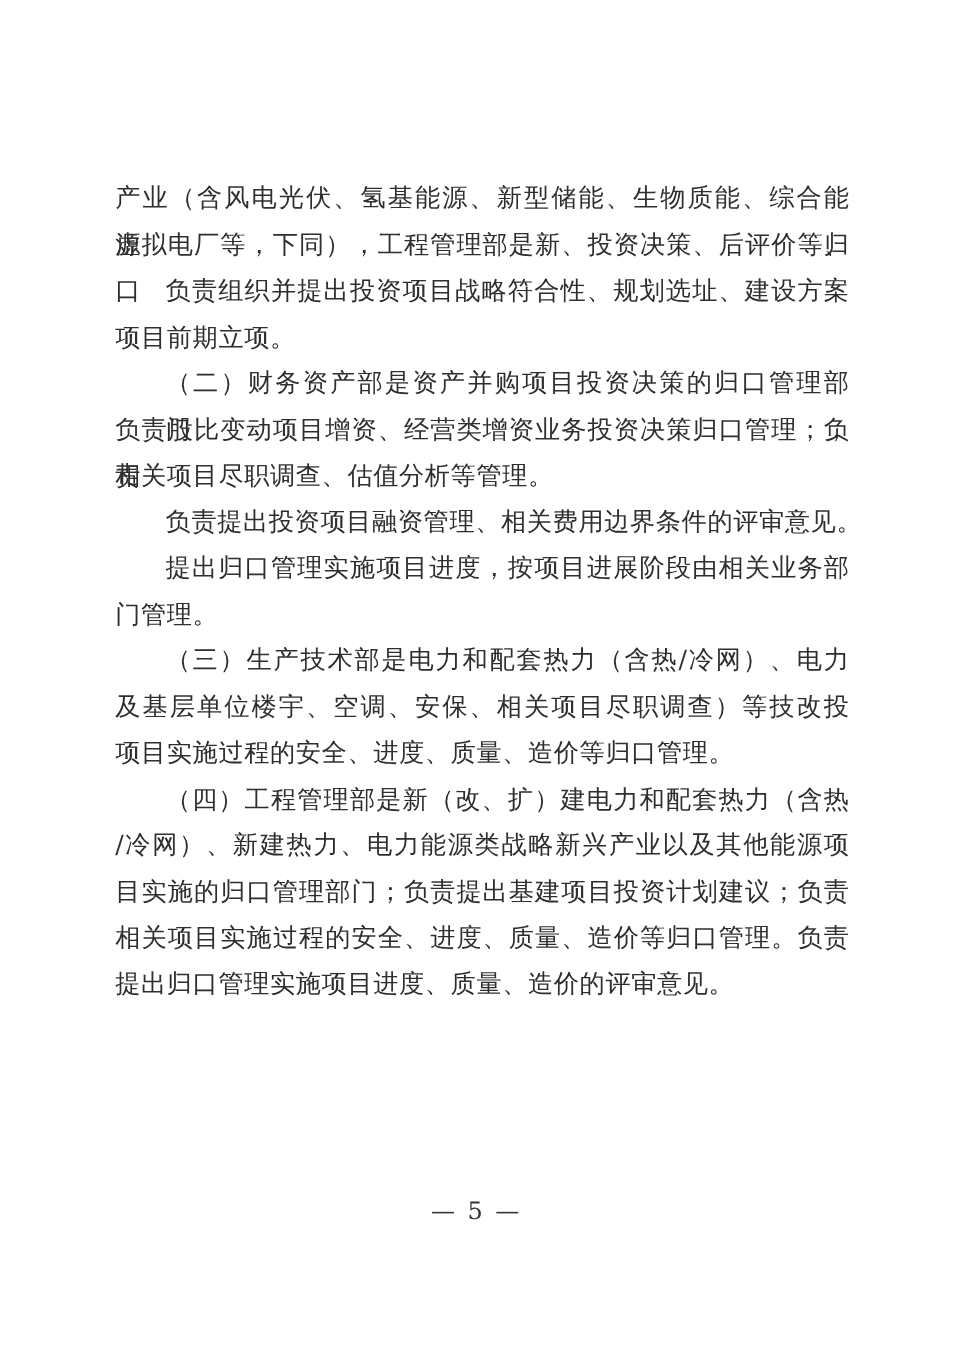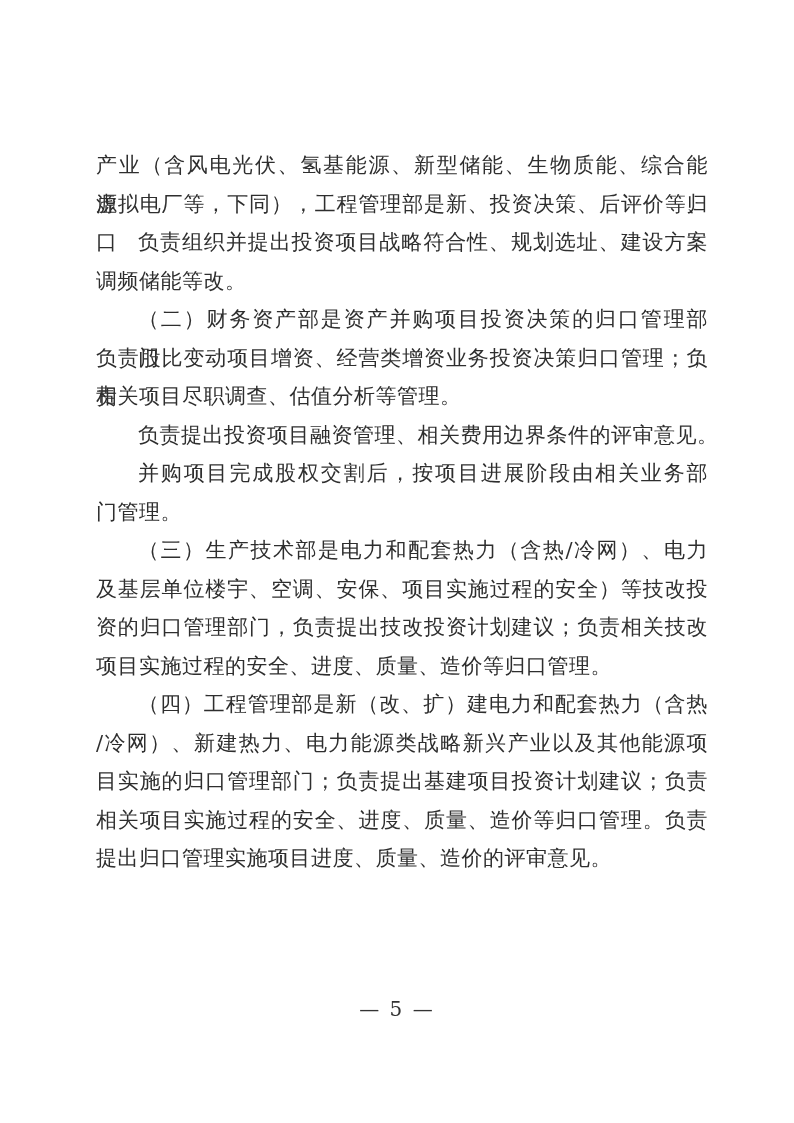--- a/index.html
+++ b/index.html
@@ -51,30 +51,29 @@
   }
 </style>
 </head>
 <body>
 
 <div class="page">
   <div class="body-text">
     <p class="line j">产业（含风电光伏、氢基能源、新型储能、生物质能、综合能源、</p>
     <p class="line j">虚拟电厂等，下同），工程管理部是新、投资决策、后评价等归口</p>
     <p class="line j ind">负责组织并提出投资项目战略符合性、规划选址、建设方案</p>
-    <p class="line">调频储能等改。</p>
+    <p class="line">项目前期立项。</p>
     <p class="line j ind">（二）财务资产部是资产并购项目投资决策的归口管理部门，</p>
     <p class="line j">负责股比变动项目增资、经营类增资业务投资决策归口管理；负责</p>
     <p class="line">相关项目尽职调查、估值分析等管理。</p>
     <p class="line ind">负责提出投资项目融资管理、相关费用边界条件的评审意见。</p>
-    <p class="line j ind">并购项目完成股权交割后，按项目进展阶段由相关业务部</p>
+    <p class="line j ind">提出归口管理实施项目进度，按项目进展阶段由相关业务部</p>
     <p class="line">门管理。</p>
     <p class="line j ind">（三）生产技术部是电力和配套热力（含热/冷网）、电力</p>
-    <p class="line j">及基层单位楼宇、空调、安保、项目实施过程的安全）等技改投</p>
-    <p class="line j">资的归口管理部门，负责提出技改投资计划建议；负责相关技改</p>
+    <p class="line j">及基层单位楼宇、空调、安保、相关项目尽职调查）等技改投</p>
     <p class="line">项目实施过程的安全、进度、质量、造价等归口管理。</p>
     <p class="line j ind">（四）工程管理部是新（改、扩）建电力和配套热力（含热</p>
     <p class="line j">/冷网）、新建热力、电力能源类战略新兴产业以及其他能源项</p>
     <p class="line j">目实施的归口管理部门；负责提出基建项目投资计划建议；负责</p>
     <p class="line j">相关项目实施过程的安全、进度、质量、造价等归口管理。负责</p>
     <p class="line">提出归口管理实施项目进度、质量、造价的评审意见。</p>
   </div>
   <div class="footer">— 5 —</div>
 </div>
 

